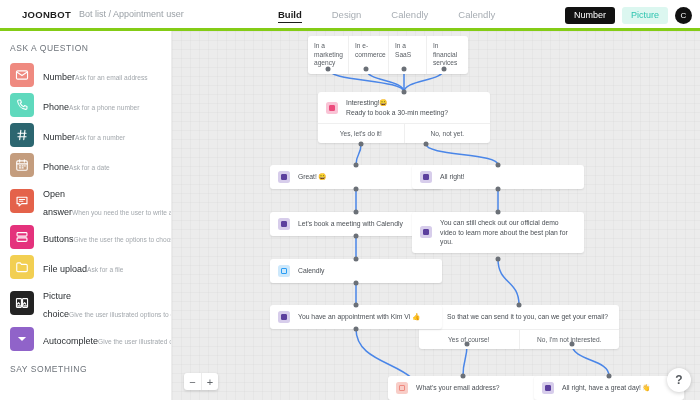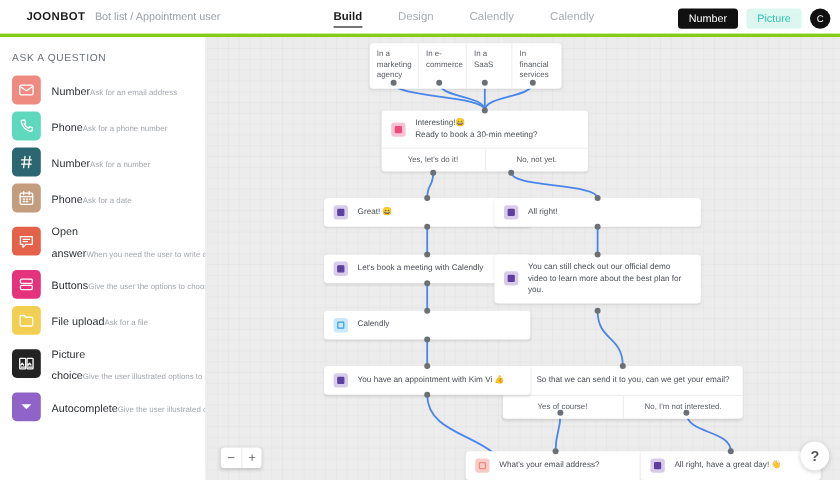--- a/index.html
+++ b/index.html
@@ -223,20 +223,21 @@
       </div>
       <div class="blk">
         <span class="blk-ico" style="background:#9063c9">
           <svg width="14" height="14" viewBox="0 0 24 24" fill="none" stroke="#fff" stroke-width="1.9" stroke-linecap="round" stroke-linejoin="round">
             <path d="M5 8.5l7 7 7-7z" fill="#fff" stroke="none"></path>
           </svg>
         </span>
         <span class="blk-txt"><span class="blk-name">Autocomplete</span><span class="blk-desc">Give the user illustrated options to choose from</span></span>
       </div>
     </div>
+  <div class="section-title" style="margin-top:10px">SAY SOMETHING</div>
   <div class="sidebar-fade"></div>
 </div>
 
 <div id="canvas">
   <svg id="edges" viewBox="0 0 528 369">
       <path d="M 156 38 C 156 50.65, 232 48.35, 232 61" stroke="#4a86e8" stroke-width="1.5" fill="none"></path>
       <path d="M 194 38 C 194 50.65, 232 48.35, 232 61" stroke="#4a86e8" stroke-width="1.5" fill="none"></path>
       <path d="M 232 38 C 232 50.65, 232 48.35, 232 61" stroke="#4a86e8" stroke-width="1.5" fill="none"></path>
       <path d="M 272 38 C 272 50.65, 232 48.35, 232 61" stroke="#4a86e8" stroke-width="1.5" fill="none"></path>
       <path d="M 189 113 C 189 125, 184 122, 184 134" stroke="#4a86e8" stroke-width="1.5" fill="none"></path>

